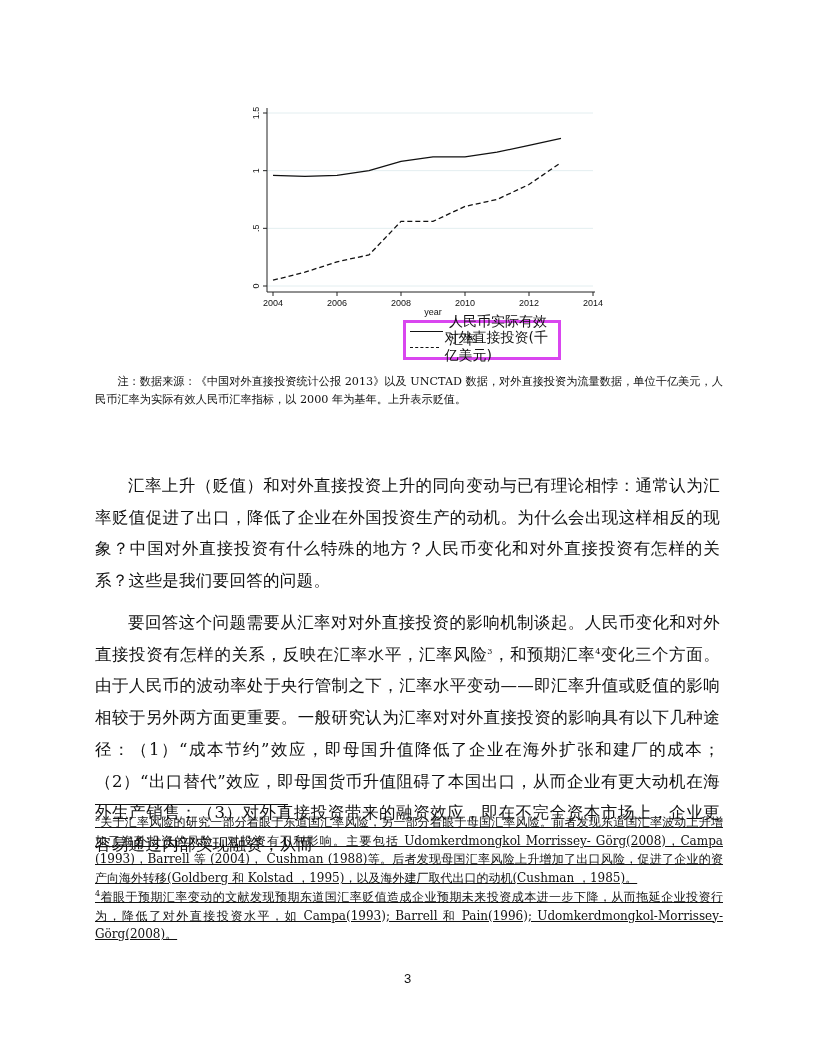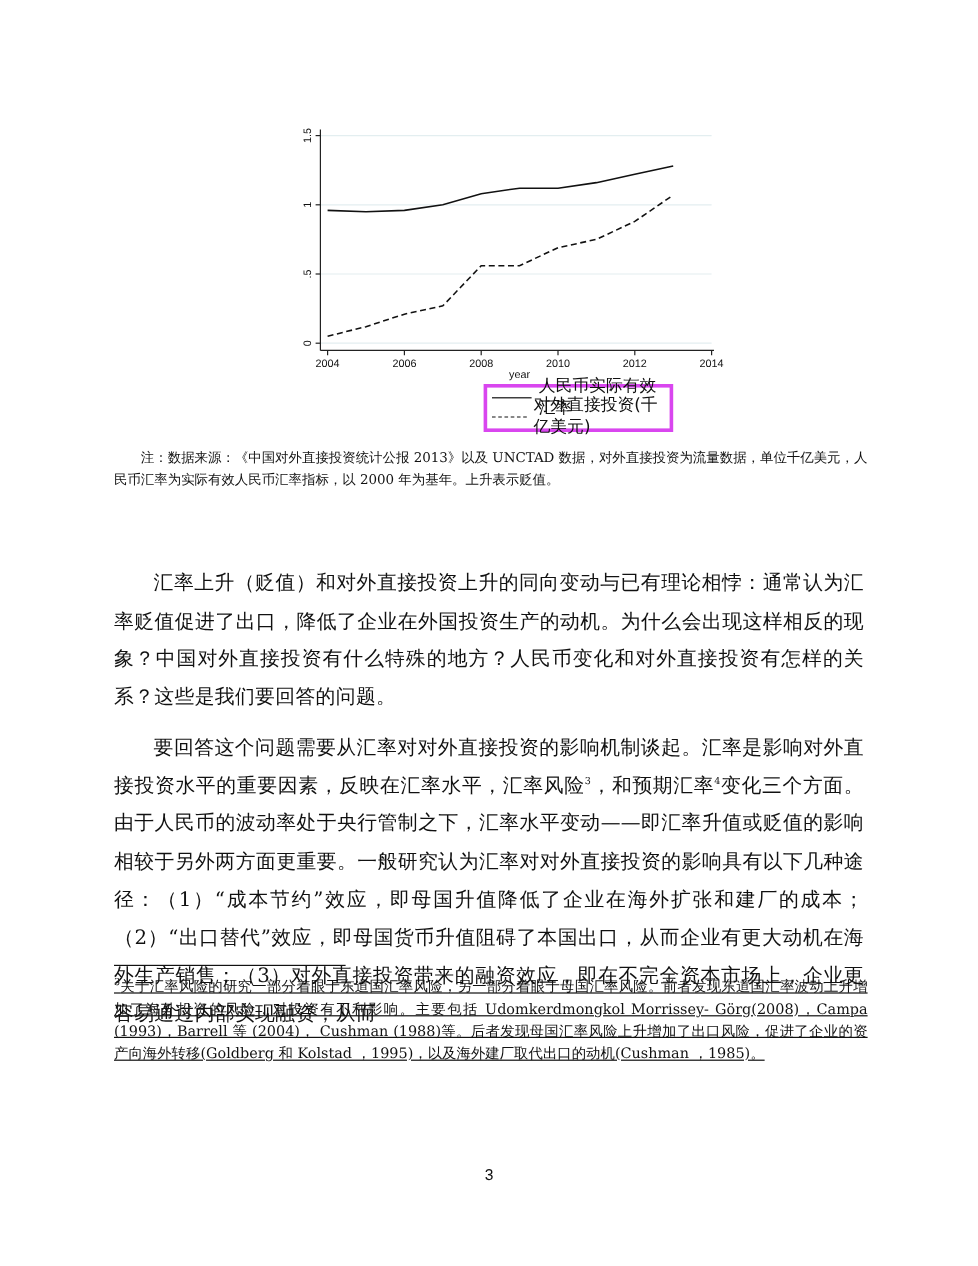--- a/index.html
+++ b/index.html
@@ -68,21 +68,22 @@
   <div class="legend-row">
     <span class="legend-line dashed"></span>
     <span>对外直接投资(千亿美元)</span>
   </div>
 </div>
 
 <div class="note">注：数据来源：《中国对外直接投资统计公报 2013》以及 UNCTAD 数据，对外直接投资为流量数据，单位千亿美元，人民币汇率为实际有效人民币汇率指标，以 2000 年为基年。上升表示贬值。</div>
 
 <div class="para p1">汇率上升（贬值）和对外直接投资上升的同向变动与已有理论相悖：通常认为汇率贬值促进了出口，降低了企业在外国投资生产的动机。为什么会出现这样相反的现象？中国对外直接投资有什么特殊的地方？人民币变化和对外直接投资有怎样的关系？这些是我们要回答的问题。</div>
 
-<div class="para p2"><span>要回答这个问题需要从汇率对对外直接投资的影响机制谈起。汇率是影响对外直接投资水平的重要因素，反映在汇率水平，汇率风险</span><sup>3</sup><span>，和预期汇率</span><sup>4</sup><span>变化三个方面。由于人民币的波动率处于央行管制之下，汇率水平变动——即汇率升值或贬值的影响相较于另外两方面更重要。一般研究认为汇率对对外直接投资的影响具有以下几种途径：（1）“成本节约”效应，即母国升值降低了企业在海外扩张和建厂的成本；（2）“出口替代”效应，即母国货币升值阻碍了本国出口，从而企业有更大动机在海外生产销售；（3）对外直接投资带来的融资效应，即在不完全资本市场上，企业更容易通过内部实现融资，从而</span></div>
+<div class="para p2"><span>要回答这个问题需要从汇率对对外直接投资的影响机制谈起。人民币变化和对外直接投资有怎样的关系，反映在汇率水平，汇率风险</span><sup>3</sup><span>，和预期汇率</span><sup>4</sup><span>变化三个方面。由于人民币的波动率处于央行管制之下，汇率水平变动——即汇率升值或贬值的影响相较于另外两方面更重要。一般研究认为汇率对对外直接投资的影响具有以下几种途径：（1）“成本节约”效应，即母国升值降低了企业在海外扩张和建厂的成本；（2）“出口替代”效应，即母国货币升值阻碍了本国出口，从而企业有更大动机在海外生产销售；（3）对外直接投资带来的融资效应，即在不完全资本市场上，企业更容易通过内部实现融资，从而</span></div>
 
 <div class="fn-rule"></div>
 
 <div class="footnotes">
   <div><sup>3</sup><span>关于汇率风险的研究一部分着眼于东道国汇率风险，另一部分着眼于母国汇率风险。前者发现东道国汇率波动上升增加了海外投资的风险，对投资有不利影响。主要包括 Udomkerdmongkol Morrissey- Görg(2008)，Campa (1993)，Barrell 等 (2004)， Cushman (1988)等。后者发现母国汇率风险上升增加了出口风险，促进了企业的资产向海外转移(Goldberg 和 Kolstad ，1995)，以及海外建厂取代出口的动机(Cushman ，1985)。</span></div>
+  <div><sup>4</sup><span>着眼于预期汇率变动的文献发现预期东道国汇率贬值造成企业预期未来投资成本进一步下降，从而拖延企业投资行为，降低了对外直接投资水平，如 Campa(1993); Barrell 和 Pain(1996); Udomkerdmongkol-Morrissey- Görg(2008)。</span></div>
 </div>
 
 <div class="page-num">3</div>
 
 </body></html>

